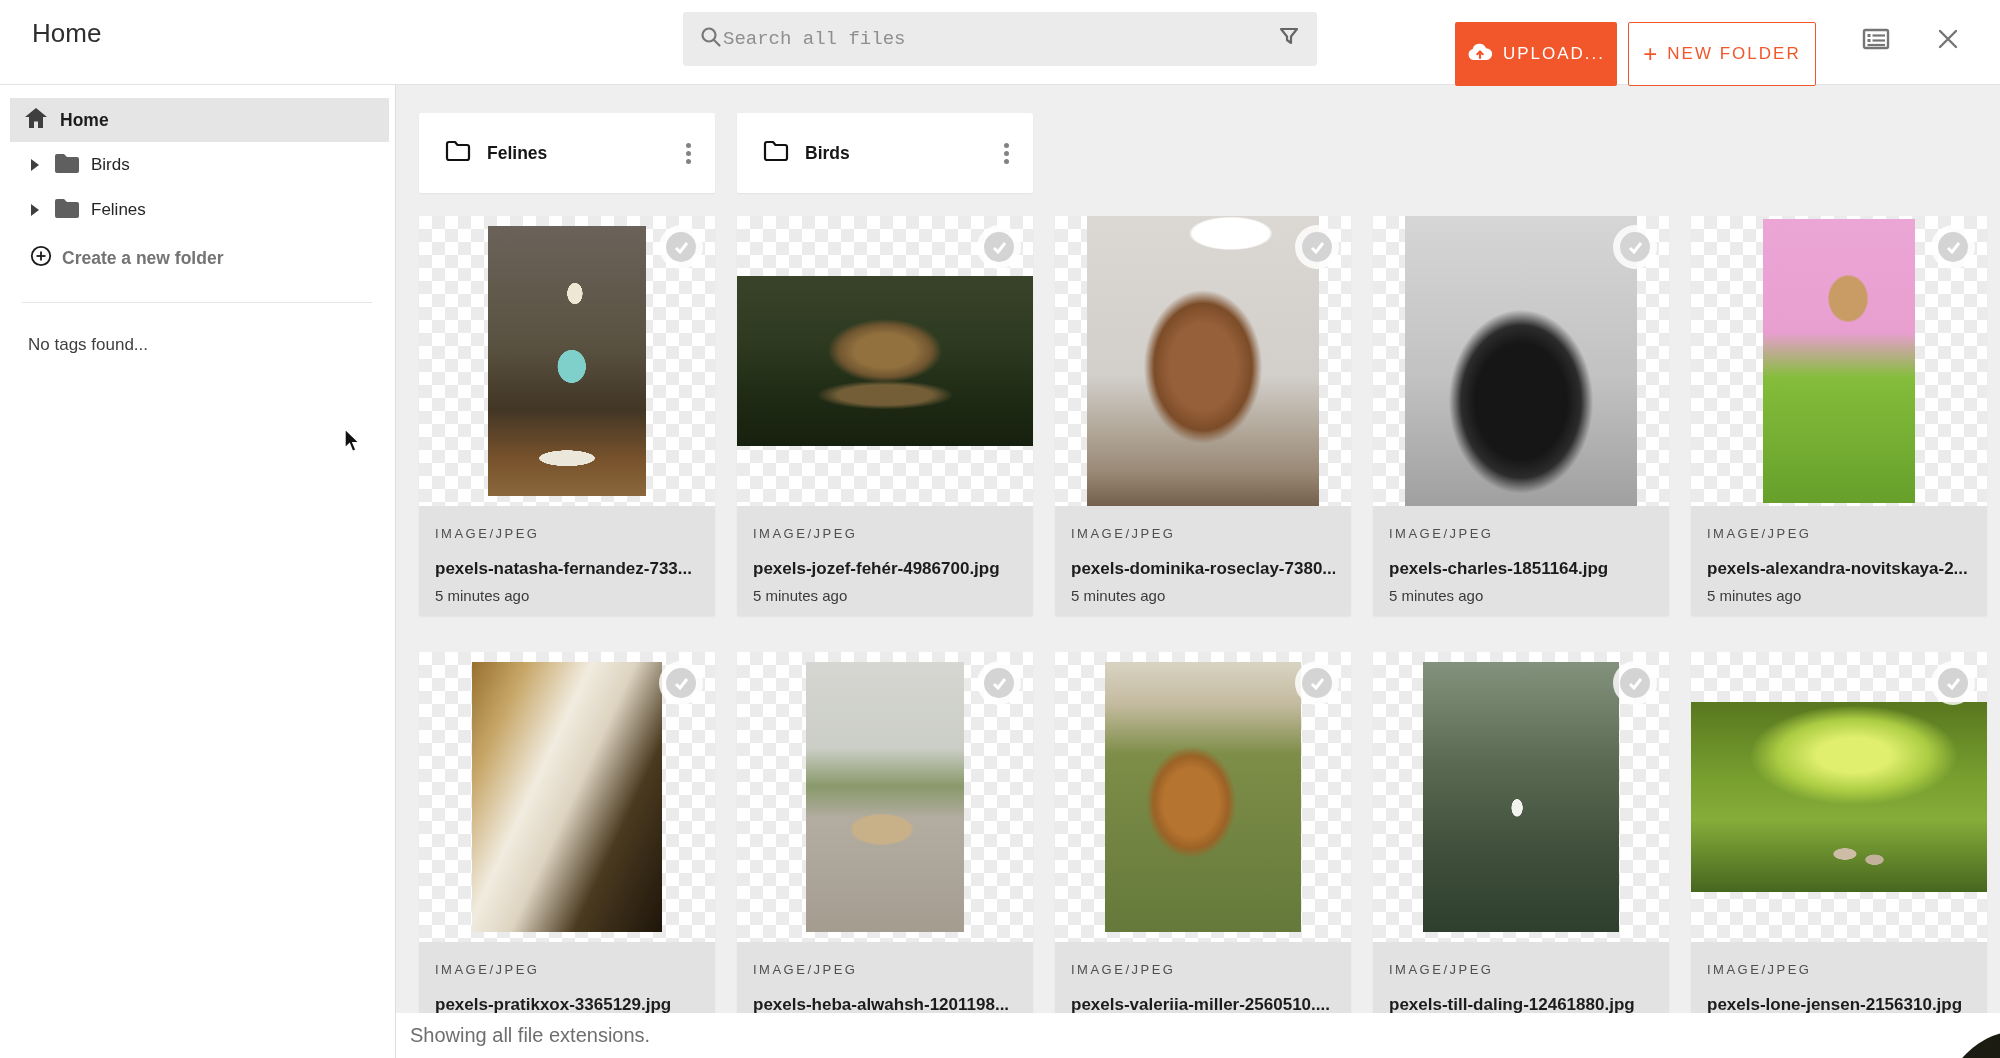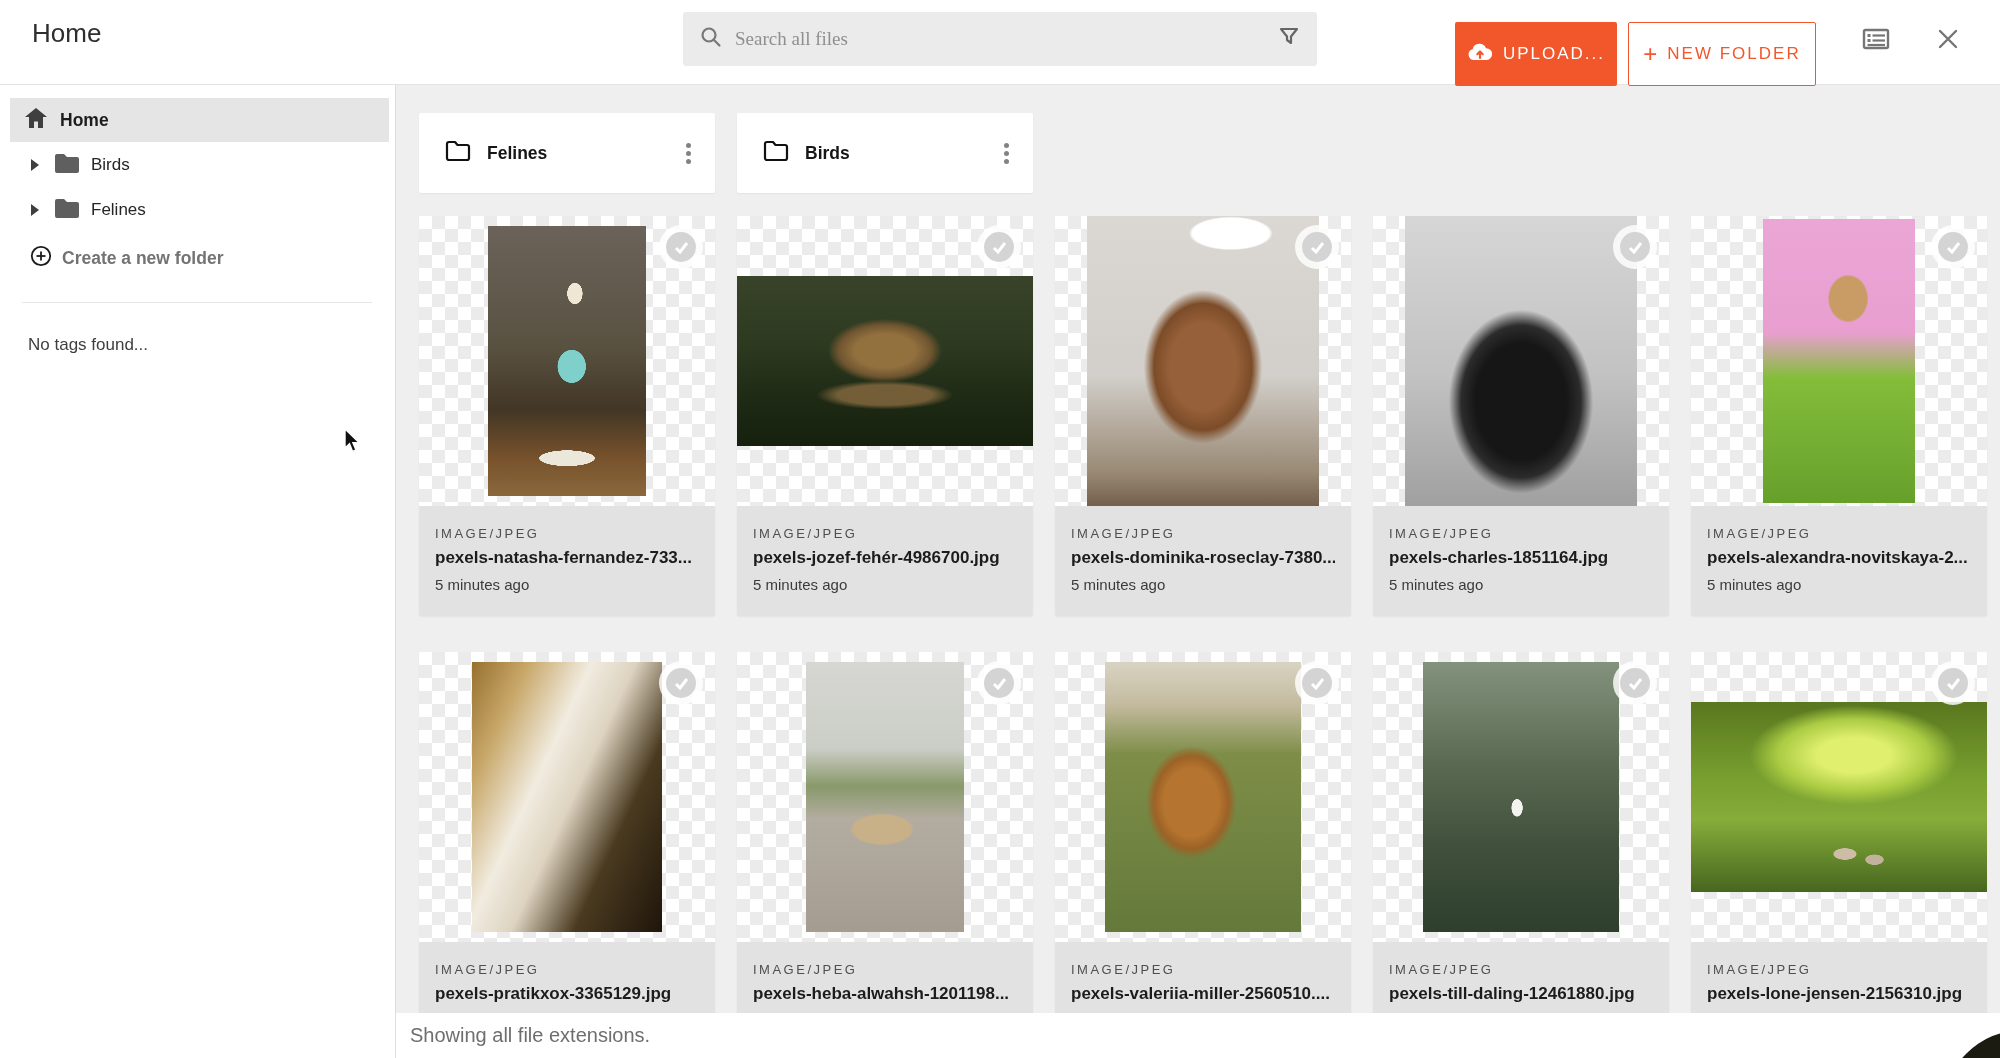--- a/index.html
+++ b/index.html
@@ -4,21 +4,21 @@
 <style>
   * { margin:0; padding:0; box-sizing:border-box; }
   html,body { width:2000px; height:1058px; overflow:hidden; }
   body { position:relative; font-family:"Liberation Sans", sans-serif; background:#ffffff; }
 
   
   .header { position:absolute; left:0; top:0; width:2000px; height:85px; background:#fff; border-bottom:1px solid #e3e3e3; z-index:20; }
   .page-title { position:absolute; left:32px; top:18px; font-size:26px; color:#2e2e2e; }
   .search-box { position:absolute; left:683px; top:12px; width:634px; height:54px; background:#ebebeb; border-radius:3px; display:flex; align-items:center; padding:0 16px; }
   .search-box svg { flex:none; }
-  .search-input { flex:1; border:none; outline:none; background:transparent; font-family:Liberation Serif, serif; font-size:19px; color:#555; margin-left:12px; }
+  .search-input { flex:1; border:none; outline:none; background:transparent; font-family:Liberation Mono, monospace; font-size:19px; color:#555; margin-left:0; }
   .search-input::placeholder { color:#8f8f8f; }
   .btn { position:absolute; top:22px; height:64px; border-radius:2px; display:flex; align-items:center; justify-content:center; font-size:17px; letter-spacing:2px; cursor:pointer; }
   .btn-upload { left:1455px; width:162px; background:#f2572c; color:#fff; }
   .btn-upload svg { margin-right:10px; }
   .btn-newfolder { left:1628px; width:188px; background:#fff; border:1px solid #f2572c; color:#f2572c; }
   .plus-glyph { font-size:24px; font-weight:400; margin-right:10px; letter-spacing:0; }
   .icon-btn { position:absolute; top:21px; width:40px; height:40px; display:flex; align-items:center; justify-content:center; cursor:pointer; }
   .listview-btn { left:1856px; }
   .close-btn { left:1928px; }
 
@@ -51,21 +51,21 @@
   .kebab { width:5px; height:5px; border-radius:50%; background:#828282; box-shadow:0 -8px 0 #828282, 0 8px 0 #828282; cursor:pointer; }
 
   .file-card { width:296px; height:400px; border-radius:2px; overflow:hidden; box-shadow:0 1px 2px rgba(0,0,0,0.05); cursor:pointer; }
   .thumb { position:relative; width:296px; height:290px; background-color:#fff;
            background-image:conic-gradient(#ebebeb 90deg, #fff 90deg 180deg, #ebebeb 180deg 270deg, #fff 270deg);
            background-size:26px 26px; display:flex; align-items:center; justify-content:center; }
   .check { position:absolute; top:9px; right:12px; width:44px; height:44px; border-radius:50%; background:rgba(255,255,255,0.82); display:flex; align-items:center; justify-content:center; cursor:pointer; }
   .check-inner { width:30px; height:30px; border-radius:50%; background:#d4d4d4; display:flex; align-items:center; justify-content:center; }
   .info { height:110px; background:#e2e2e2; padding:20px 16px 0; }
   .ftype { font-size:13px; letter-spacing:2.5px; color:#4f4f4f; }
-  .fnamecard { font-size:17px; font-weight:bold; color:#1c1c1c; margin-top:7px; white-space:nowrap; overflow:hidden; }
+  .fnamecard { font-size:17px; font-weight:bold; color:#1c1c1c; margin-top:18px; white-space:nowrap; overflow:hidden; }
   .ftime { font-size:15px; color:#3b3b3b; margin-top:8px; }
 
   
   .photo { flex:none; }
   .p1{width:158px;height:270px;background:
       radial-gradient(ellipse 46px 13px at 50% 86%, #ece7db 0 60%, rgba(0,0,0,0) 61%),
       radial-gradient(ellipse 24px 28px at 53% 52%, #7fd0cb 0 58%, rgba(0,0,0,0) 60%),
       radial-gradient(ellipse 13px 18px at 55% 25%, #efe6d3 0 58%, rgba(0,0,0,0) 60%),
       linear-gradient(180deg,#6b635a 0%,#595140 45%,#423625 68%,#77522c 86%,#8a683c 100%);}
   .p2{width:296px;height:170px;background:

